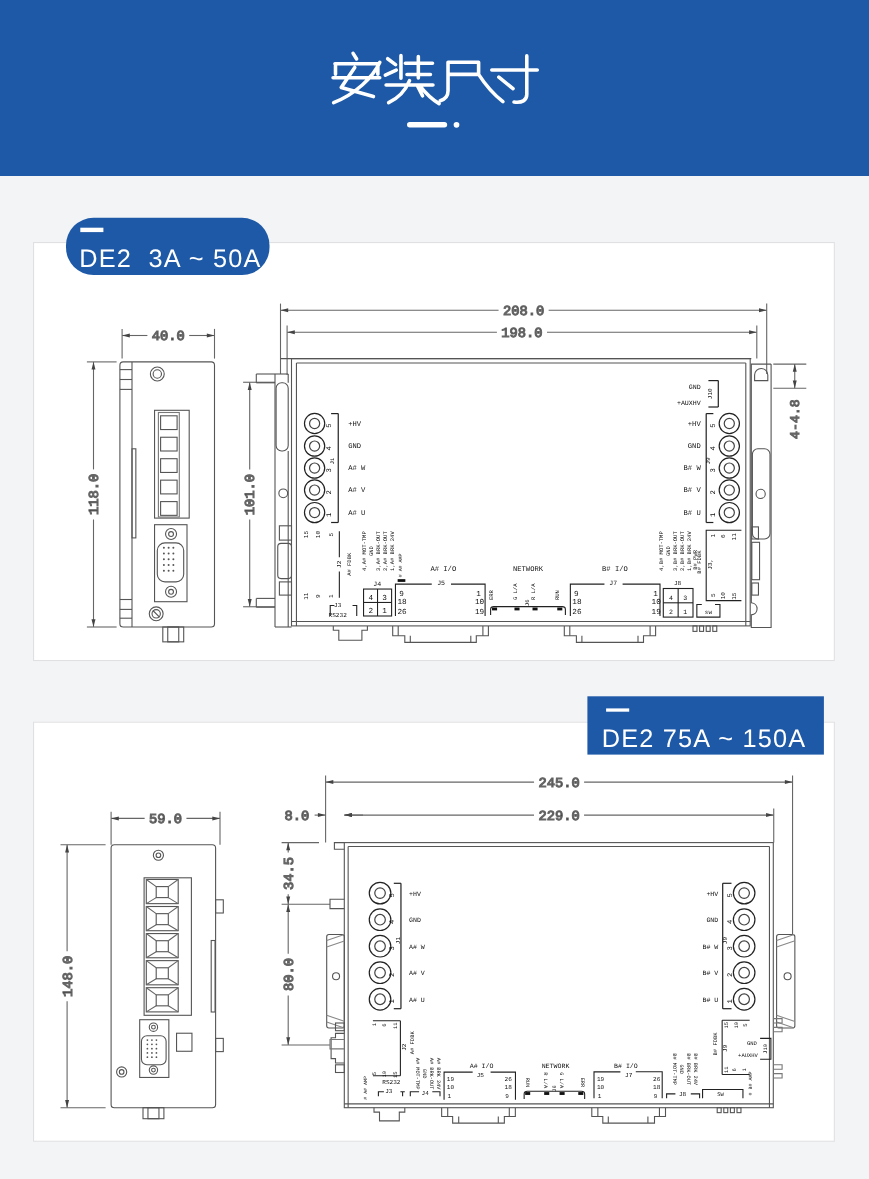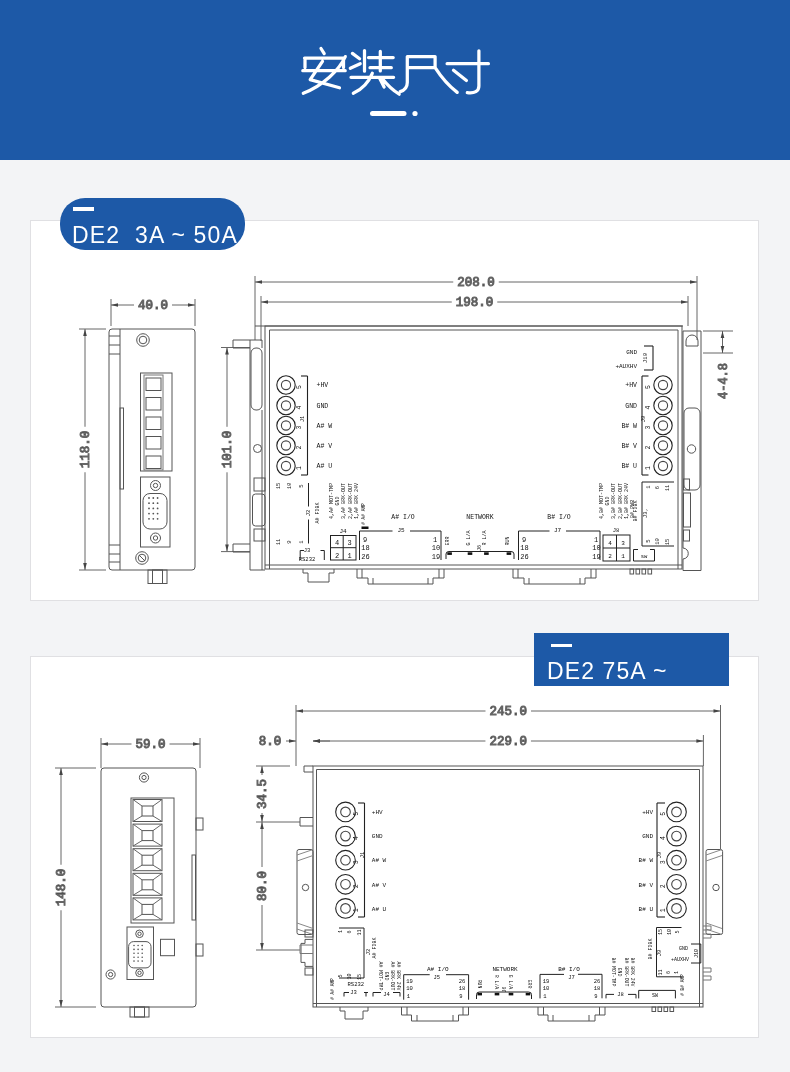--- a/index.html
+++ b/index.html
@@ -360,21 +360,21 @@
         <rect x="630" y="569" width="3.6" height="5"></rect>
         <rect x="636" y="569" width="3.6" height="5"></rect>
         <rect x="642" y="569" width="3.6" height="5"></rect>
         <rect x="648" y="569" width="3.6" height="5"></rect>
       </g>
     </g>
 </svg>
 
 <div class="card" style="top:656px;height:382px;"></div>
 
-<div class="tag" style="left:534px;top:633px;width:195px;height:53px;">
+<div class="tag" style="left:534px;top:633px;width:215px;height:53px;">
   <div class="dash" style="left:17px;top:10.5px;"></div>
   <span style="position:absolute;left:13px;top:25px;letter-spacing:1.1px;">DE2 75A ~ 150A</span>
 </div>
 
 <svg style="position:absolute;left:30px;top:656px" width="729" height="382" viewBox="30 656 729 382">
 <g stroke="#555" fill="none" stroke-width="1">
       <g stroke="#666">
         <line x1="101" y1="744" x2="131.5" y2="744"></line>
         <line x1="169.5" y1="744" x2="200" y2="744"></line>
         <path d="M101,744 l7,-1.8 l0,3.6 z" fill="#444" stroke="none"></path>

